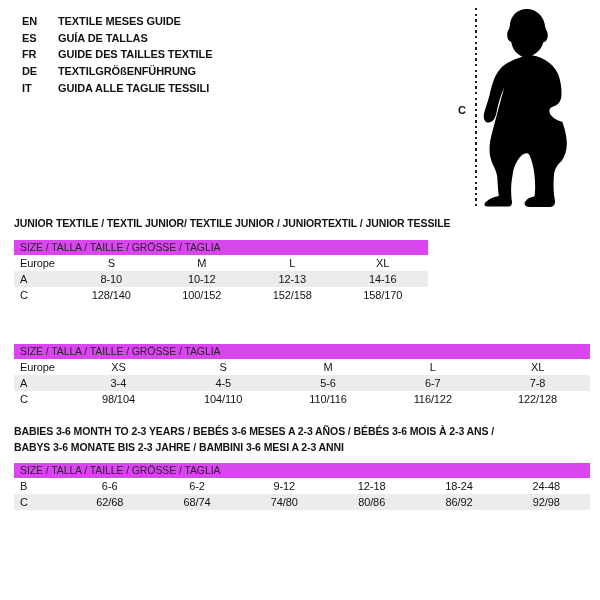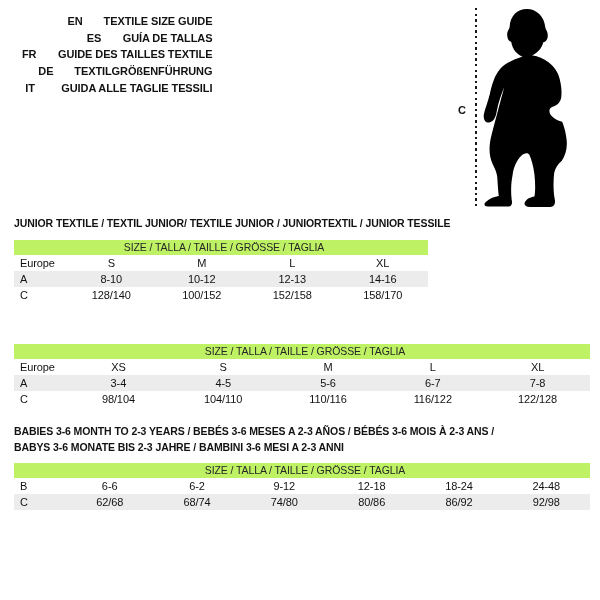--- a/index.html
+++ b/index.html
@@ -3,57 +3,57 @@
 <meta charset="utf-8">
 <style>
   html,body{margin:0;padding:0;background:#fff;}
   .canvas{
     position:relative;width:600px;height:600px;background:#fff;overflow:hidden;
     font-family:"Liberation Sans",sans-serif;color:#121212;
   }
   
   .lang-block{position:absolute;left:22px;top:13px;}
   .lang-row{display:flex;height:16.6px;align-items:center;
-    font-size:11px;font-weight:700;letter-spacing:-0.1px;justify-content:flex-end;}
+    font-size:11px;font-weight:700;letter-spacing:-0.1px;}
   .lang-code{width:36px;}
   
   .measure-line{position:absolute;left:475px;top:8px;width:2px;height:199px;
     background:repeating-linear-gradient(to bottom,#1a1a1a 0 2.5px,transparent 2.5px 5.6px);}
   .c-label{position:absolute;left:454px;top:104px;width:16px;text-align:center;
     font-size:11px;font-weight:700;}
   .baby-svg{position:absolute;left:478px;top:5px;}
   
   .sec-title{position:absolute;left:14px;font-size:10.5px;font-weight:700;
     letter-spacing:-0.1px;line-height:15.5px;white-space:nowrap;}
   .title-sub{font-size:7.5px;vertical-align:-2px;}
   .size-table{position:absolute;left:14px;}
   .t1{width:414px;} .t2{width:576px;} .t3{width:576px;}
-  .size-bar{height:15px;background:#bef264;color:#262626;font-size:10.5px;
-    line-height:15px;padding-left:6px;box-sizing:border-box;letter-spacing:-0.1px;text-align:center;}
+  .size-bar{height:15px;background:#d946ef;color:#262626;font-size:10.5px;
+    line-height:15px;padding-left:6px;box-sizing:border-box;letter-spacing:-0.1px;}
   .trow{display:flex;height:16px;align-items:center;font-size:11px;letter-spacing:-0.1px;}
   .trow.alt{background:#ececec;}
   .row-label{width:52px;padding-left:6px;box-sizing:border-box;flex:none;}
   .row-cell{flex:1;text-align:center;}
   
   .footnotes{position:absolute;left:22px;top:535px;}
   .footnote{height:17.4px;font-size:10.5px;font-weight:700;letter-spacing:-0.1px;
     white-space:nowrap;}
   .pos-t1-title{top:216px;} .pos-t1{top:240px;}
   .pos-t2-title{top:319px;} .pos-t2{top:344px;}
   .pos-t3-title{top:424px;} .pos-t3{top:463px;}
 </style>
 </head>
 <body>
 
 <div class="canvas">
 
   <div class="lang-block">
       <div class="lang-row">
         <span class="lang-code">EN</span>
-        <span class="lang-title">TEXTILE SIZE GUIDE</span>
+        <span class="lang-title">TEXTILE MESES GUIDE</span>
       </div>
       <div class="lang-row">
         <span class="lang-code">ES</span>
         <span class="lang-title">GUÍA DE TALLAS</span>
       </div>
       <div class="lang-row">
         <span class="lang-code">FR</span>
         <span class="lang-title">GUIDE DES TAILLES TEXTILE</span>
       </div>
       <div class="lang-row">

